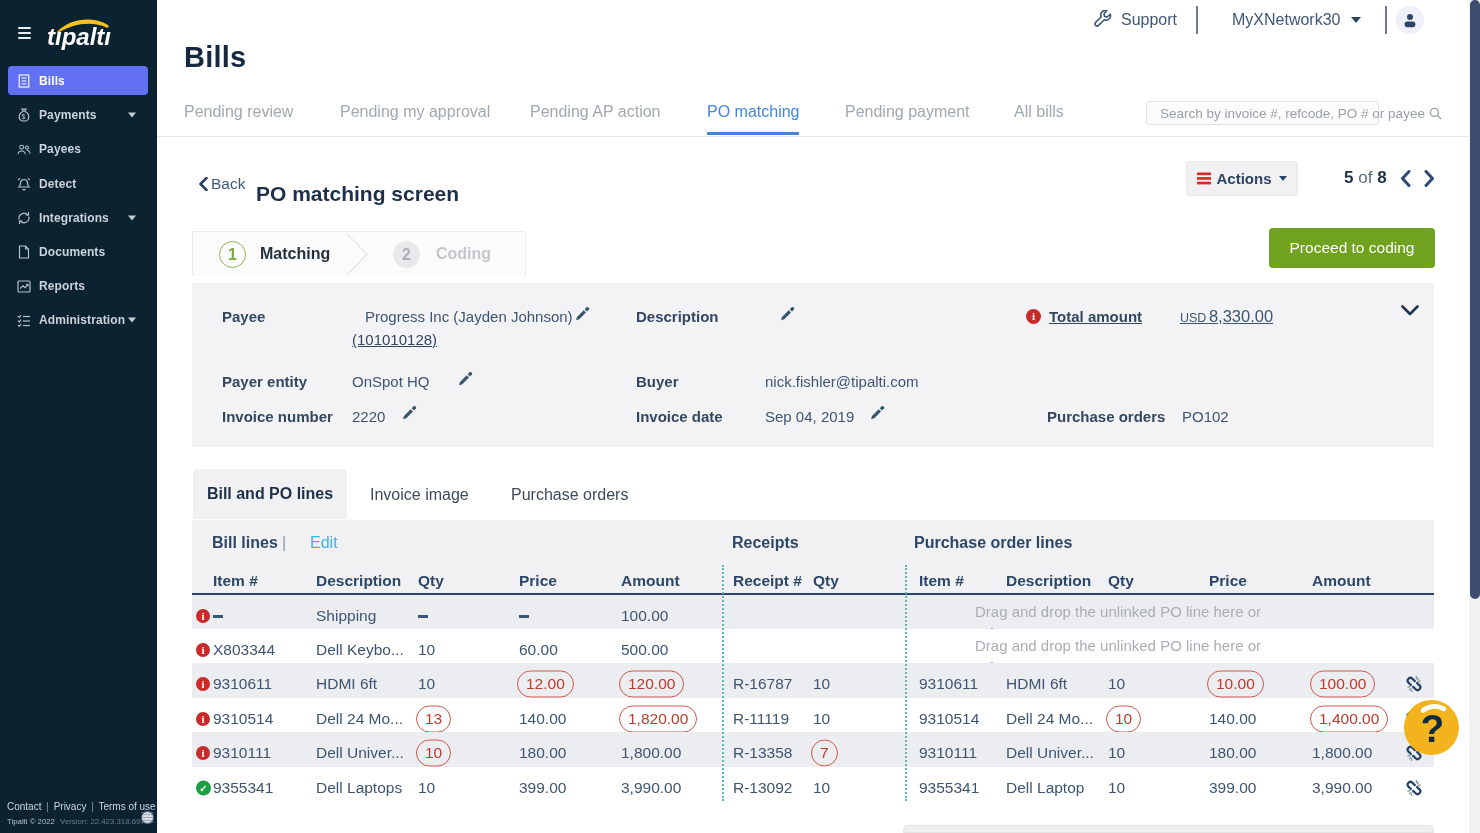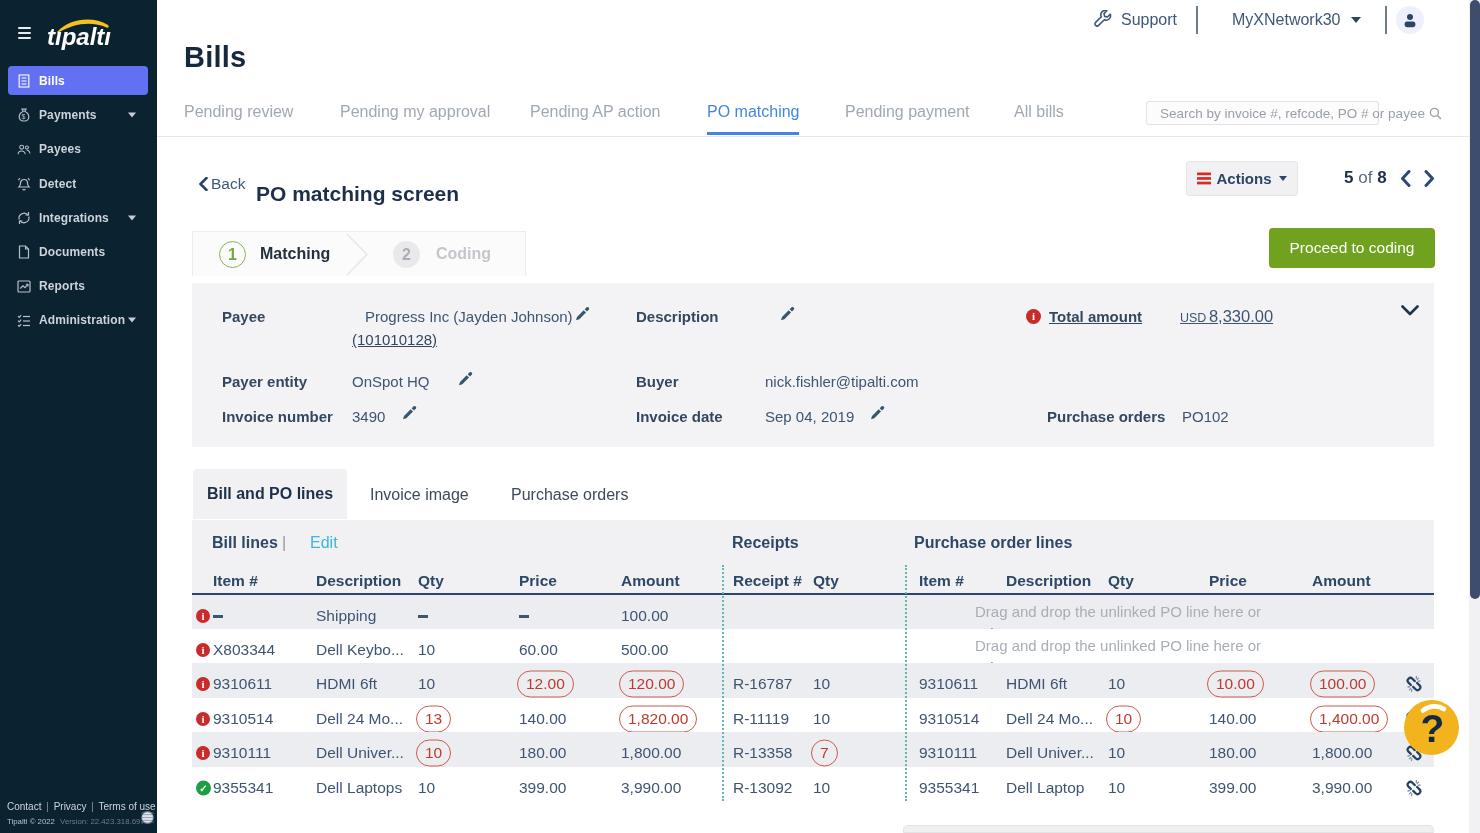--- a/index.html
+++ b/index.html
@@ -276,21 +276,21 @@
   <span class="val" style="left:160px;top:25px;margin-left:13px;">Progress Inc (Jayden Johnson)</span>
   <span class="val" style="left:160px;top:48px;text-decoration:underline;color:#33475f;">(101010128)</span>
   <span class="lab" style="left:444px;top:25px;">Description</span>
   <span class="lab" style="left:857px;top:25px;text-decoration:underline;">Total amount</span>
   <span class="val" style="left:988px;top:24px;font-size:16.5px;text-decoration:underline;"><span style="font-size:12.5px;">USD </span>8,330.00</span>
   <span class="lab" style="left:30px;top:90px;">Payer entity</span>
   <span class="val" style="left:160px;top:90px;">OnSpot HQ</span>
   <span class="lab" style="left:444px;top:90px;">Buyer</span>
   <span class="val" style="left:573px;top:90px;">nick.fishler@tipalti.com</span>
   <span class="lab" style="left:30px;top:125px;">Invoice number</span>
-  <span class="val" style="left:160px;top:125px;">3490</span>
+  <span class="val" style="left:160px;top:125px;">2220</span>
   <span class="lab" style="left:444px;top:125px;">Invoice date</span>
   <span class="val" style="left:573px;top:125px;">Sep 04, 2019</span>
   <span class="lab" style="left:855px;top:125px;">Purchase orders</span>
   <span class="val" style="left:990px;top:125px;">PO102</span>
   <svg class="pencil" style="left:383px;top:23px;" width="15" height="15" viewBox="0 0 15 15">
         <path d="M1 14.2 L2 10.9 L8.7 4.2 L11 6.5 L4.3 13.2 Z" fill="#35566b"></path>
         <path d="M9.7 3.2 L11.6 1.3 a1.65 1.65 0 0 1 2.3 2.3 L12 5.5 Z" fill="#35566b"></path>
       </svg>
   <svg class="pencil" style="left:588px;top:23px;" width="15" height="15" viewBox="0 0 15 15">
         <path d="M1 14.2 L2 10.9 L8.7 4.2 L11 6.5 L4.3 13.2 Z" fill="#35566b"></path>

